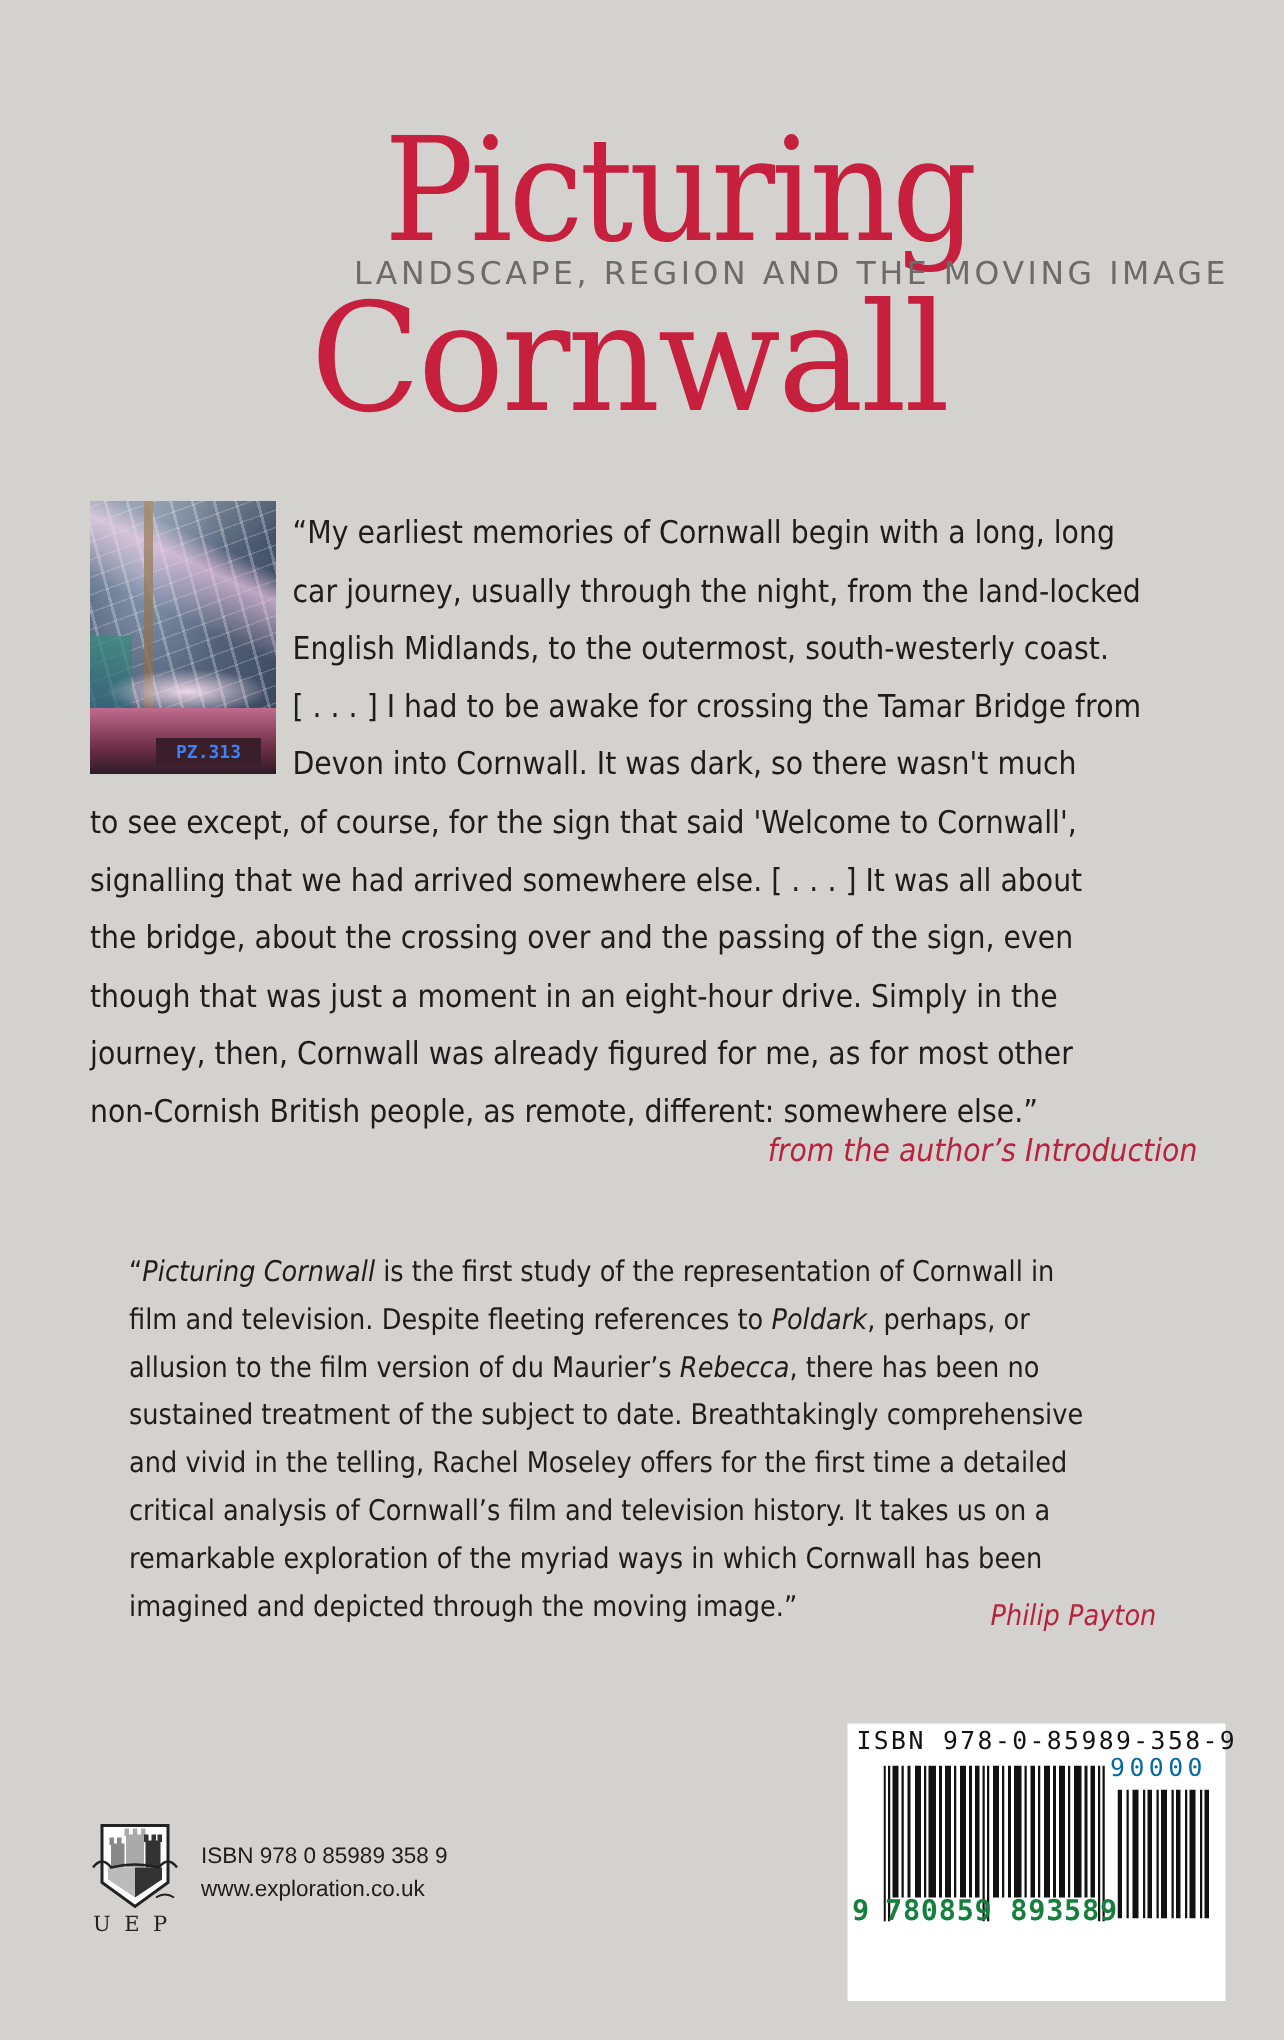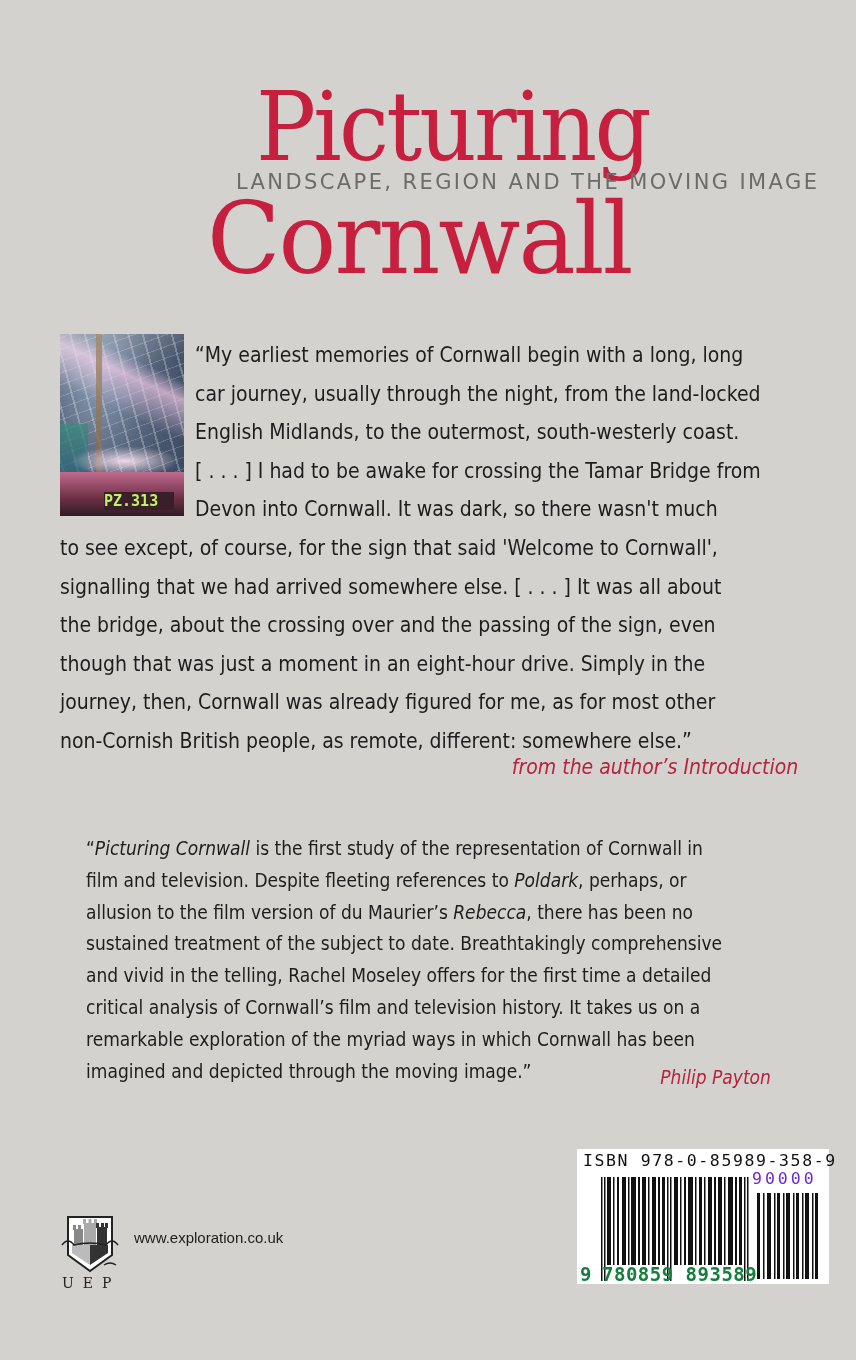--- a/index.html
+++ b/index.html
@@ -40,23 +40,23 @@
   .cover-photo .mast {
     position: absolute; left: 36px; top: 0; width: 6px; height: 150px;
     background: linear-gradient(#a88a6a, #7a6550); opacity: .8;
   }
   .cover-photo .hull {
     position: absolute; left: 0; bottom: 0; width: 124px; height: 44px;
     background: linear-gradient(#c06b8e, #6e2f45 60%, #2d1c25);
   }
   .cover-photo .boat-label {
     position: absolute; left: 44px; bottom: 6px; width: 70px; height: 18px;
-    background: #3a1e2a; color: #bef264;
-    font-family: "DejaVu Sans Mono", monospace; font-size: 15px; font-weight: bold;
-    line-height: 18px;
+    background: #3a1e2a; color: #3b82f6;
+    font-family: "DejaVu Sans Mono", monospace; font-size: 12px; font-weight: bold;
+    text-align: center; line-height: 18px;
   }
   .cover-photo .glow {
     position: absolute; left: 10px; top: 112px; width: 110px; height: 30px;
     background: radial-gradient(ellipse, rgba(255,230,245,.9) 0%, rgba(255,200,230,0) 70%);
   }
   .cover-photo .green {
     position: absolute; left: 0; top: 90px; width: 28px; height: 60px;
     background: linear-gradient(#3b8c7e, #2d5d7a);
     opacity: .75;
   }
@@ -99,32 +99,32 @@
     font-family: "DejaVu Serif", serif; font-size: 14px; letter-spacing: 9px;
     color: #222; white-space: nowrap;
   }
   .pub-info {
     position: absolute; left: 74px; top: 12px;
     font-family: "Liberation Sans", sans-serif; font-size: 15px; line-height: 21.5px; color: #1d1d1d;
     white-space: nowrap;
   }
 
   .barcode-box {
-    position: absolute; left: 577px; top: 1149px; width: 252px; height: 135px;
+    position: absolute; left: 565px; top: 1149px; width: 252px; height: 185px;
     background: #ffffff;
   }
   .isbn-label {
     position: absolute; left: 6px; top: 2px;
     font-family: "DejaVu Sans Mono", monospace; font-size: 16.5px; letter-spacing: 1.6px;
     color: #111; white-space: nowrap;
   }
   .addon-label {
     position: absolute; left: 175px; top: 20px;
     font-family: "DejaVu Sans Mono", monospace; font-size: 16.5px; letter-spacing: 3px;
-    color: #6d28d9;
+    color: #0369a1;
   }
   .bars-main { position: absolute; left: 24px; top: 28px; height: 104px; width: 148px; }
   .bars-addon { position: absolute; left: 180px; top: 44px; height: 86px; width: 64px; }
   .bars-main svg, .bars-addon svg { display: block; }
   .digits {
     position: absolute; left: 3px; top: 114px;
     font-family: "DejaVu Sans Mono", monospace; font-size: 19px; font-weight: bold; color: #15803d;
     white-space: nowrap;
   }
   .digits .d1 { display: inline-block; width: 22px; }
@@ -190,20 +190,21 @@
           <rect x="41" y="8" width="3" height="5" fill="#333"></rect>
           <rect x="45" y="8" width="3" height="5" fill="#333"></rect>
         <path d="M12 30 H30 V50 L12 38 Z" fill="#bbb"></path>
         <path d="M30 30 H48 V38 L30 50 Z" fill="#333"></path>
         <path d="M2 30 Q8 22 14 30 Q30 26 46 30 Q52 22 58 30" fill="none" stroke="#222" stroke-width="1.6"></path>
         <path d="M44 50 Q50 46 56 50" fill="none" stroke="#222" stroke-width="1.4"></path>
       </svg>
     </div>
     <div class="logo-text">UEP</div>
     <div class="pub-info">
+      <div>ISBN 978 0 85989 358 9</div>
       <div>www.exploration.co.uk</div>
     </div>
   </div>
 
   <div class="barcode-box">
     <div class="isbn-label">ISBN 978-0-85989-358-9</div>
     <div class="addon-label">90000</div>
     <div class="bars-main">
       <svg width="148" height="104" viewBox="0 0 148 104">
         <g fill="#111">

